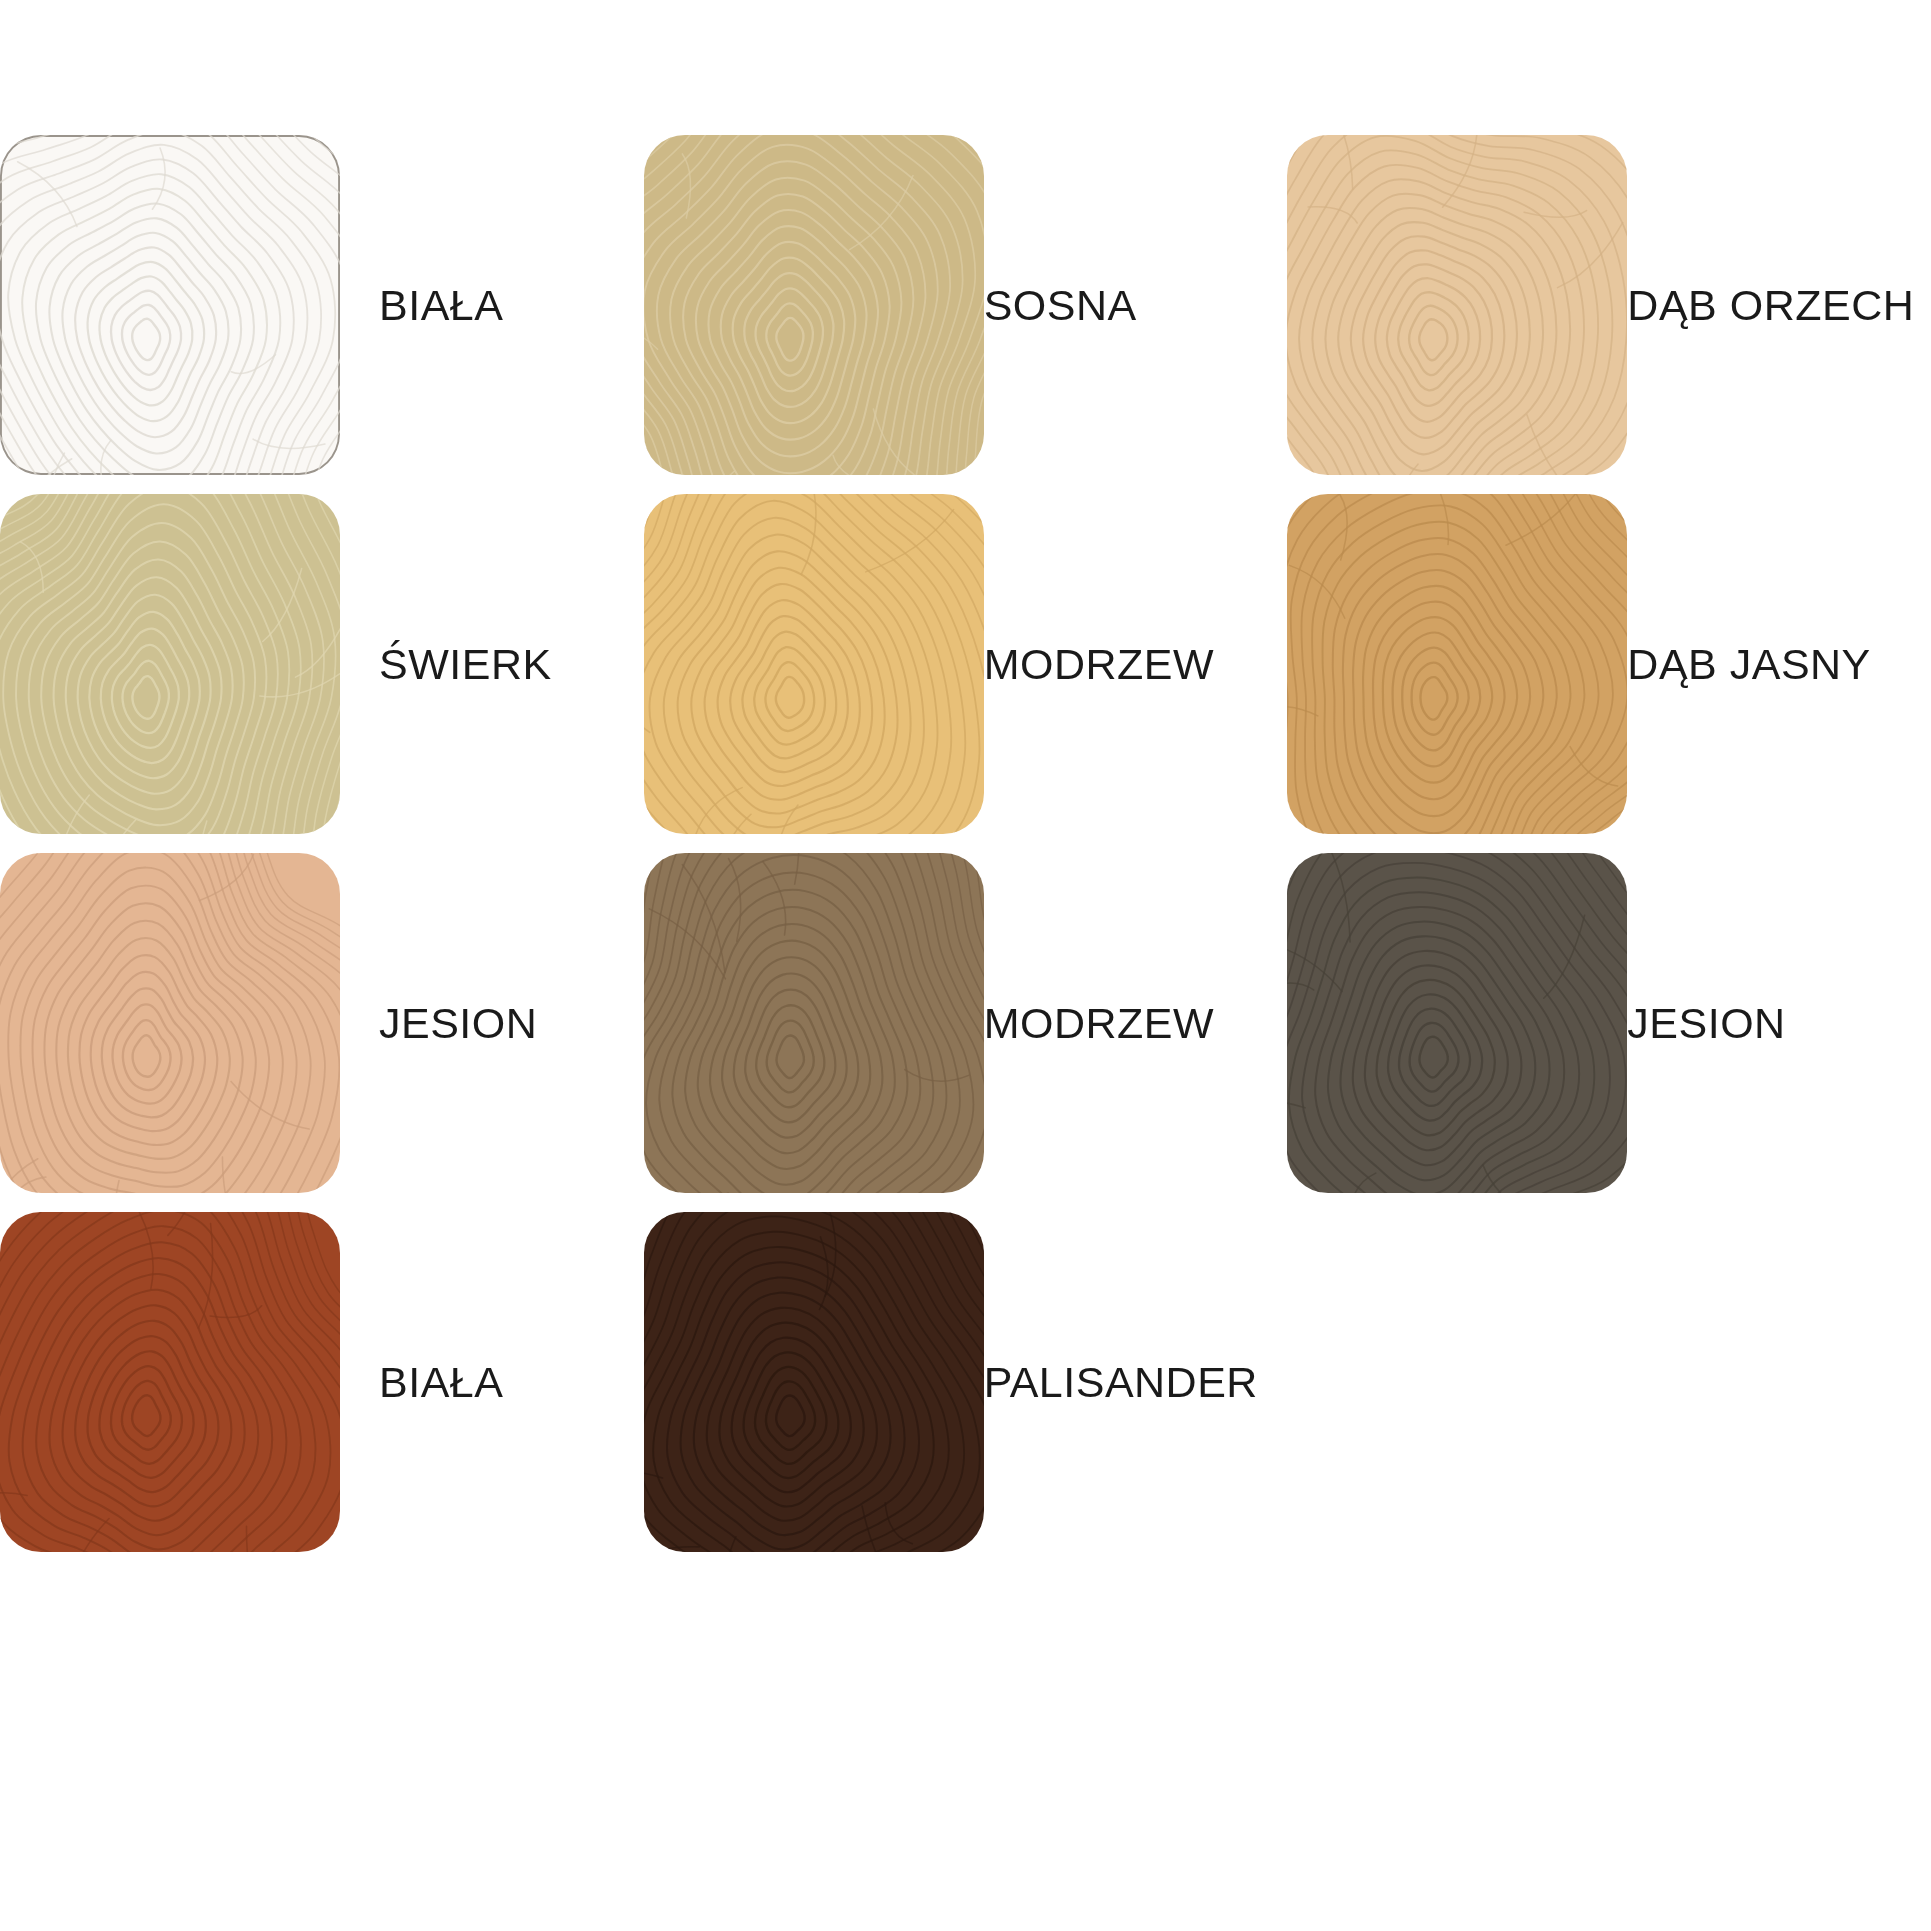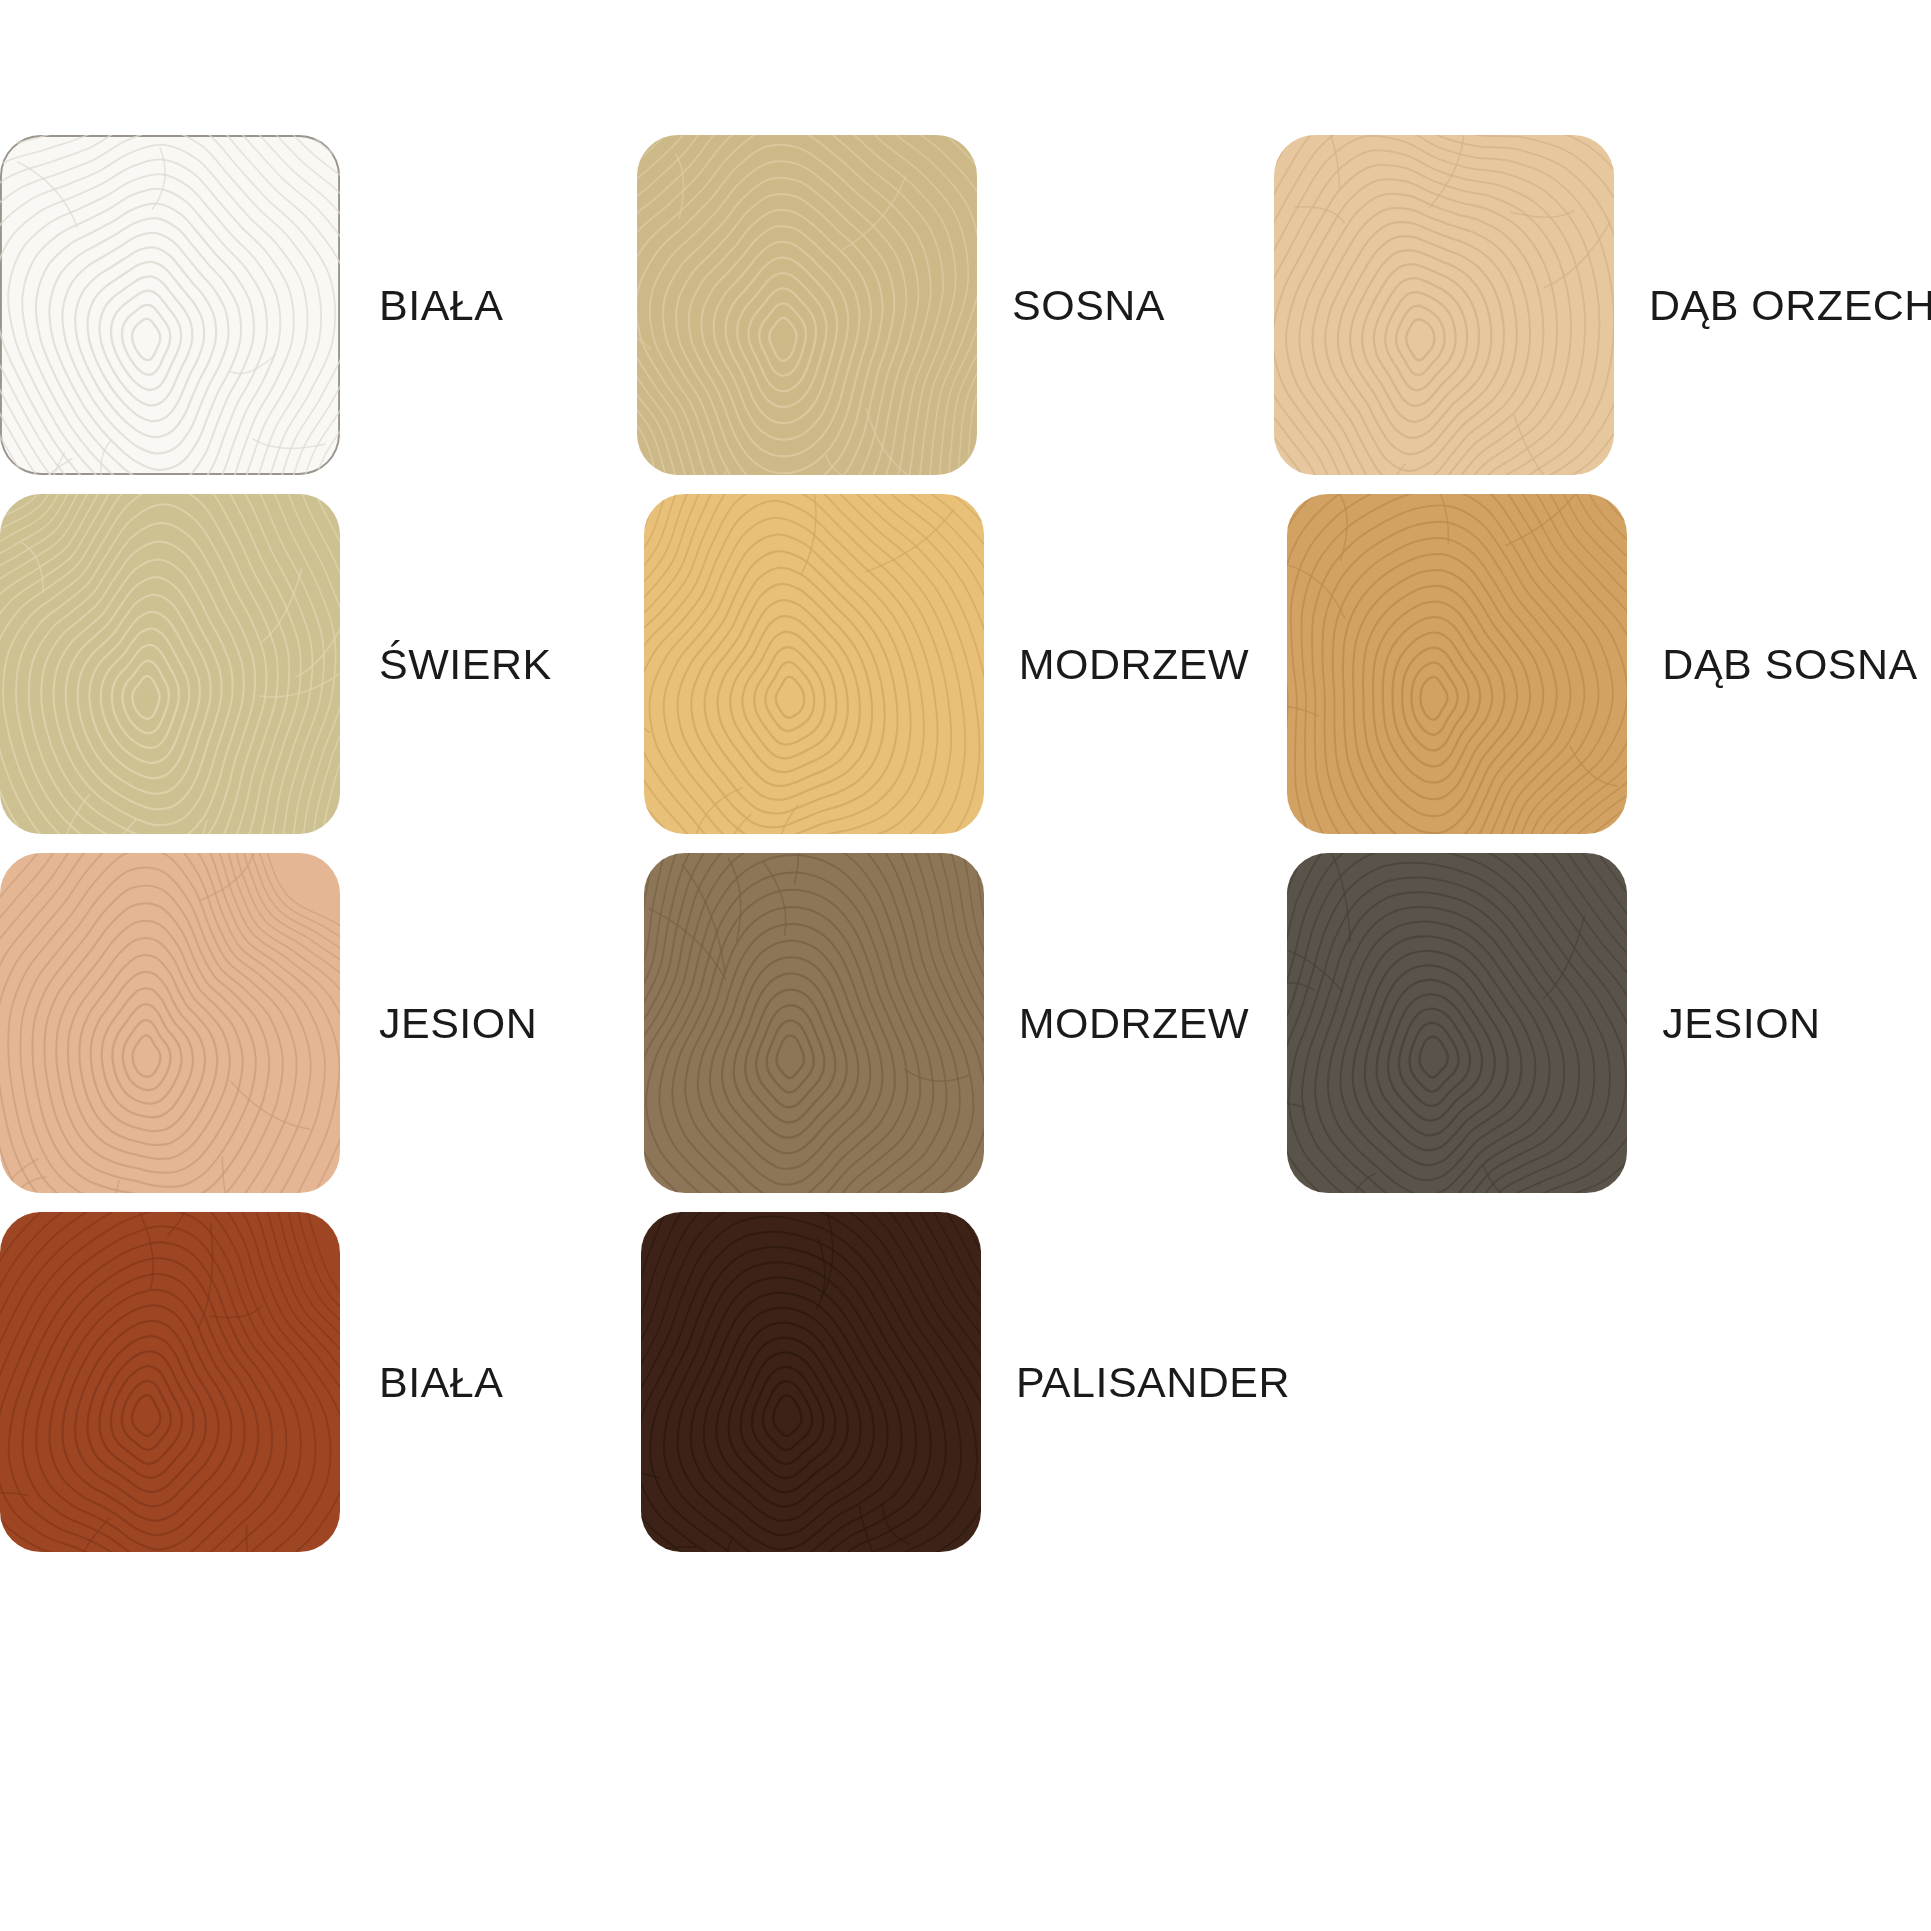--- a/index.html
+++ b/index.html
@@ -49,21 +49,20 @@
     display: block;
     width: 340px;
     height: 340px;
   }
 
   .swatch-label {
     font-size: 43px;
     letter-spacing: 0.5px;
     color: #1a1a1a;
     white-space: nowrap;
-    margin-left: 35px;
     font-weight: 400;
   }
 
   
   .row > .cell:first-child .swatch-label { margin-left: 39px; text-align: center; }
 </style>
 </head>
 <body>
 
 <div class="palette">
@@ -289,21 +288,21 @@
               <path d="M151.0,398.1Q116.4,421.9 116.9,446.9" stroke-width="1.6" opacity="0.7"></path>
               <path d="M293.1,261.6Q312.4,298.7 342.3,302.2" stroke-width="1.6" opacity="0.7"></path>
               <path d="M226.7,53.0Q282.9,28.1 309.3,-15.6" stroke-width="1.6" opacity="0.7"></path>
               <path d="M59.8,128.6Q41.9,87.3 2.4,73.9" stroke-width="1.6" opacity="0.7"></path>
               <path d="M166.7,52.3Q170.8,10.3 140.1,-36.8" stroke-width="1.6" opacity="0.7"></path>
               <path d="M55.6,68.4Q69.2,24.0 55.1,1.3" stroke-width="1.6" opacity="0.7"></path>
               <path d="M31.9,229.7Q-6.2,211.2 -41.0,227.8" stroke-width="1.6" opacity="0.7"></path>
             </g>
           </svg>
         </div>
-      <div class="swatch-label">DĄB SOSNA</div>
+      <div class="swatch-label">DĄB JASNY</div>
     </div>
   </div>
   <div class="row">
     <div class="cell">
       <div class="swatch" style="background: rgb(228, 182, 147);">
           <svg viewBox="0 0 352 352">
             <g fill="none" stroke="#CC9E7C" stroke-linecap="round">
               <path d="M166.0,211.2C166.1,212.9 165.8,214.8 165.4,216.4C165.0,218.1 164.3,219.6 163.6,221.0C163.0,222.4 162.3,223.6 161.5,224.8C160.8,226.0 160.0,227.2 159.1,228.2C158.2,229.2 157.3,230.1 156.2,230.7C155.2,231.2 154.1,231.5 153.0,231.6C151.9,231.7 150.8,231.4 149.8,231.1C148.7,230.9 147.7,230.4 146.7,229.8C145.7,229.3 144.7,228.6 143.8,227.7C143.0,226.8 142.1,225.8 141.4,224.6C140.6,223.4 139.9,222.1 139.4,220.7C138.8,219.3 138.3,217.8 137.9,216.2C137.6,214.6 137.3,212.9 137.3,211.2C137.3,209.5 137.4,207.7 137.8,206.1C138.1,204.5 138.8,203.0 139.4,201.7C140.0,200.4 140.9,199.3 141.6,198.1C142.4,197.0 143.1,196.0 143.9,194.9C144.7,193.8 145.5,192.5 146.4,191.5C147.4,190.5 148.5,189.4 149.6,189.0C150.7,188.6 152.0,188.6 153.1,189.1C154.2,189.5 155.3,190.8 156.2,191.9C157.1,193.1 157.7,194.6 158.4,195.8C159.1,197.0 159.6,198.1 160.3,199.2C161.0,200.2 161.9,201.1 162.7,202.2C163.4,203.4 164.4,204.6 164.9,206.1C165.5,207.6 165.9,209.5 166.0,211.2Z" stroke-width="2.45" opacity="0.84"></path>
               <path d="M176.6,211.2C176.7,214.1 176.2,217.3 175.5,220.1C174.8,222.8 173.7,225.4 172.6,227.7C171.4,230.1 170.2,232.3 168.9,234.3C167.6,236.4 166.3,238.4 164.8,240.0C163.2,241.7 161.5,243.2 159.7,244.1C158.0,245.0 156.0,245.3 154.2,245.4C152.3,245.5 150.4,245.1 148.6,244.6C146.8,244.2 145.1,243.5 143.4,242.6C141.7,241.6 140.0,240.5 138.4,239.0C136.9,237.6 135.4,235.9 134.1,233.9C132.8,231.9 131.7,229.7 130.7,227.3C129.7,224.9 128.9,222.3 128.3,219.6C127.7,217.0 127.3,214.0 127.2,211.2C127.2,208.4 127.4,205.3 128.0,202.6C128.6,200.0 129.7,197.4 130.8,195.1C131.9,192.9 133.3,191.0 134.6,189.1C135.9,187.2 137.2,185.5 138.5,183.6C139.9,181.7 141.2,179.5 142.9,177.9C144.5,176.2 146.4,174.2 148.3,173.5C150.2,172.8 152.5,172.8 154.4,173.7C156.3,174.5 158.2,176.7 159.7,178.7C161.1,180.6 162.2,183.3 163.4,185.4C164.5,187.4 165.4,189.3 166.7,191.1C167.9,192.8 169.4,194.2 170.7,196.1C172.0,198.1 173.7,200.1 174.7,202.7C175.7,205.2 176.5,208.3 176.6,211.2Z" stroke-width="2.41" opacity="0.83"></path>
               <path d="M187.9,211.2C188.2,215.3 187.4,219.9 186.4,223.8C185.4,227.7 183.7,231.3 182.1,234.7C180.5,238.1 178.7,241.2 176.9,244.1C175.0,247.1 173.0,250.0 170.8,252.3C168.6,254.6 166.1,256.6 163.5,257.8C160.9,259.1 158.1,259.5 155.4,259.5C152.7,259.6 150.0,259.0 147.4,258.3C144.8,257.6 142.3,256.8 139.8,255.5C137.4,254.2 134.9,252.7 132.6,250.7C130.4,248.7 128.2,246.3 126.4,243.5C124.5,240.7 122.8,237.5 121.4,234.1C120.1,230.7 118.9,227.0 118.1,223.2C117.3,219.3 116.6,215.2 116.5,211.2C116.4,207.2 116.7,202.9 117.6,199.1C118.4,195.3 120.0,191.6 121.5,188.4C123.1,185.2 125.2,182.6 127.1,179.9C129.0,177.2 130.8,174.7 132.8,172.1C134.8,169.4 136.7,166.2 139.0,163.8C141.4,161.4 144.1,158.5 146.9,157.5C149.7,156.5 153.1,156.5 155.8,157.7C158.6,159.0 161.2,162.2 163.4,165.1C165.5,167.9 166.9,171.8 168.6,174.8C170.2,177.8 171.5,180.3 173.3,182.9C175.1,185.4 177.2,187.2 179.2,189.9C181.1,192.6 183.6,195.5 185.1,199.1C186.5,202.6 187.7,207.1 187.9,211.2Z" stroke-width="2.36" opacity="0.83"></path>

